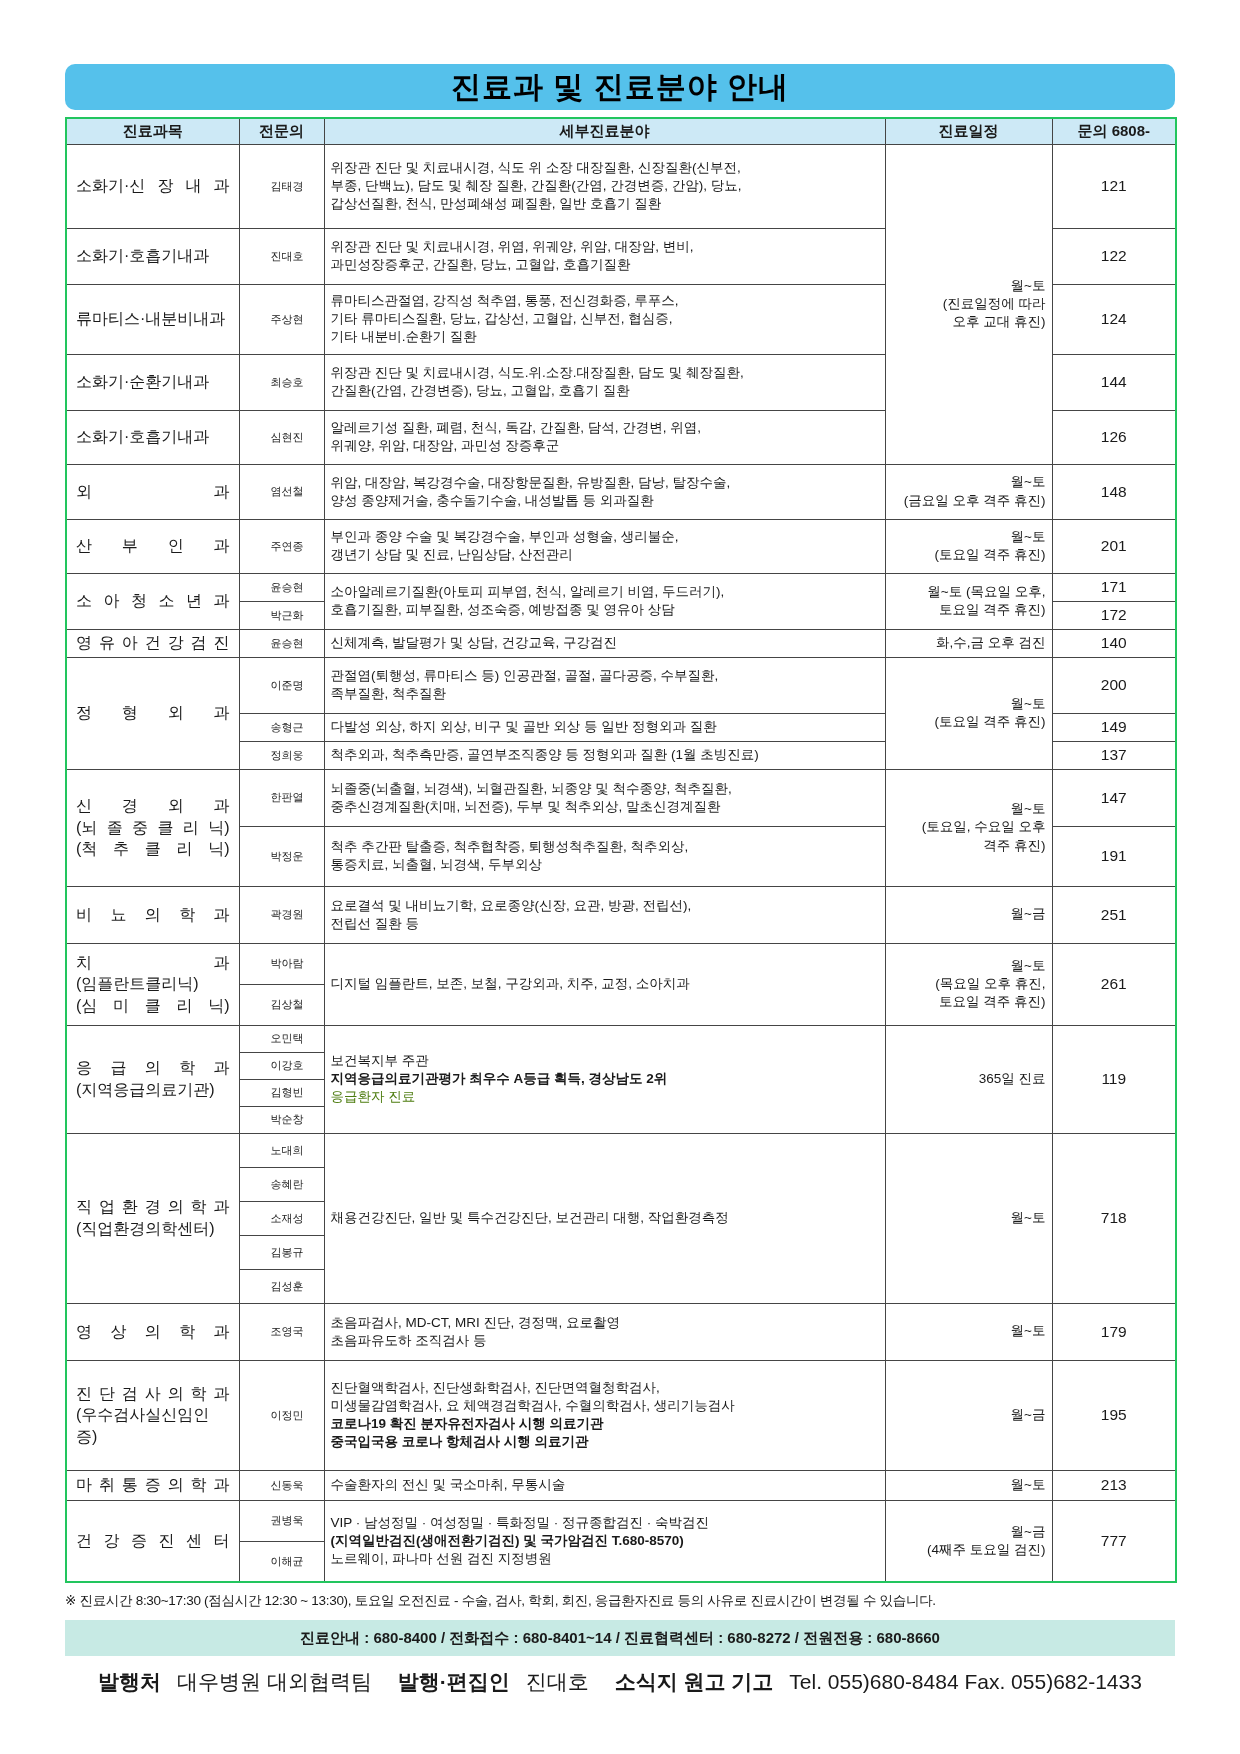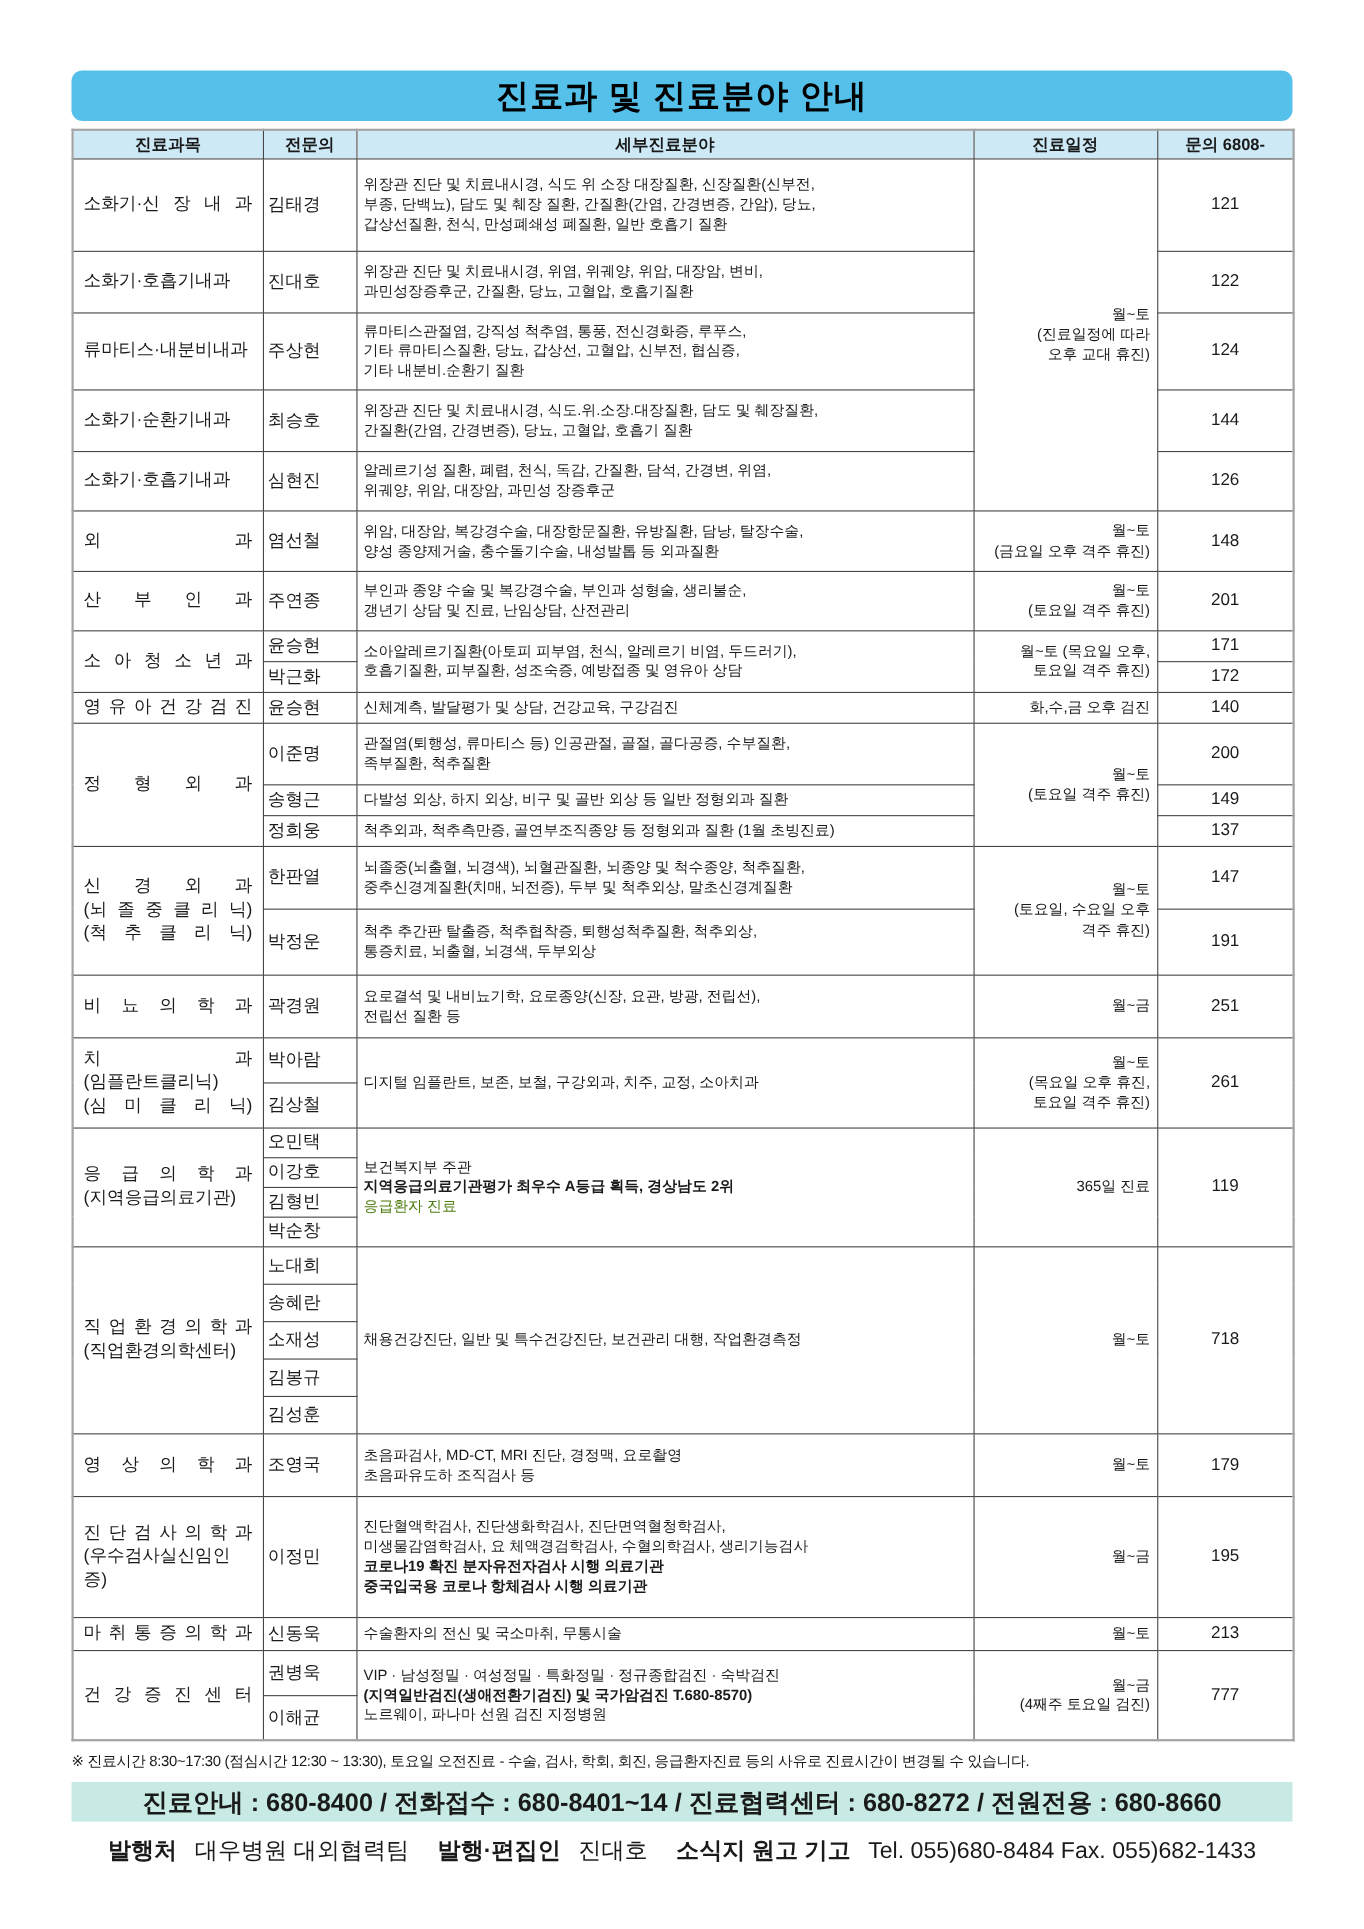--- a/index.html
+++ b/index.html
@@ -1,32 +1,32 @@
 <!DOCTYPE html>
 <html><head>
 <meta charset="utf-8">
 <style>
   html,body{margin:0;padding:0;background:#ffffff;}
   body{width:1240px;height:1754px;font-family:"Liberation Sans","DejaVu Sans",sans-serif;color:#1a1a1a;}
   .sheet{padding:64px 65px 0 65px;}
   .title-bar{width:1110px;height:46px;background:#55C1EB;border-radius:10px;display:flex;align-items:center;justify-content:center;color:#000000;font-size:30px;font-weight:bold;letter-spacing:1px;margin-bottom:7px;box-sizing:border-box;}
-  table.clinic{border-collapse:collapse;width:1110px;table-layout:fixed;border:2px solid #a3a3a3;}
+  table.clinic{border-collapse:collapse;width:1110px;table-layout:fixed;border:2px solid #22c55e;}
   td,th{border:1px solid #454545;padding:1px 6px;vertical-align:middle;box-sizing:border-box;overflow:hidden;}
   th{background:#CDE9F6;font-size:15px;font-weight:bold;height:26px;padding:2px 4px;}
   td.dept{font-size:16px;padding:2px 9px;}
   .dept-line{text-align:justify;text-align-last:justify;line-height:1.35;}
-  td.doc{text-align:left;font-size:16px;padding:1px 4px;}
+  td.doc{text-align:right;font-size:11px;padding:1px 20px;}
   td.detail{font-size:13.5px;line-height:1.33;}
   .pre{white-space:pre-line;}
   td.sched{text-align:right;font-size:13.5px;line-height:1.35;}
   td.contact{text-align:center;font-size:15.5px;}
   .bold{font-weight:bold;}
   .gray{color:#4d7c0f;}
   .note{width:1110px;font-size:13.5px;margin:9px 0 10px 0;letter-spacing:-0.3px;}
-  .phone-bar{width:1110px;height:36px;background:#C7EAE4;display:flex;align-items:center;justify-content:center;font-size:23px;font-weight:bold;}
+  .phone-bar{width:1110px;height:36px;background:#C7EAE4;display:flex;align-items:center;justify-content:center;font-size:15px;font-weight:bold;}
   .footer-line{width:1110px;text-align:center;font-size:21px;margin-top:12px;}
   .footer-line span{margin:0 10px;}
   .flabel{font-weight:bold;margin-right:6px !important;}
 </style>
 </head>
 <body>
 
 <div class="sheet">
 
   <div class="title-bar">진료과 및 진료분야 안내</div>

